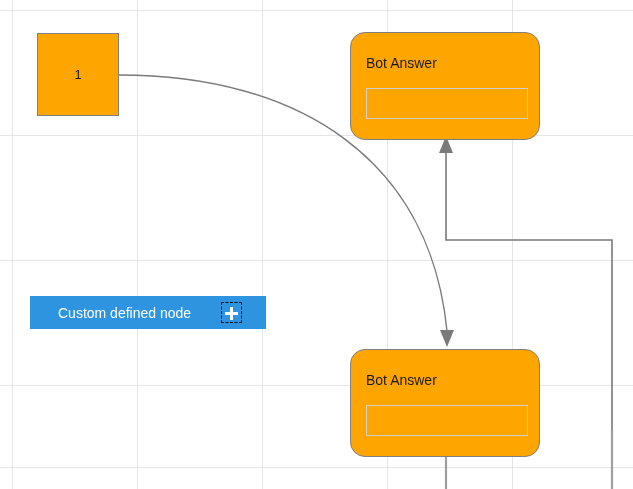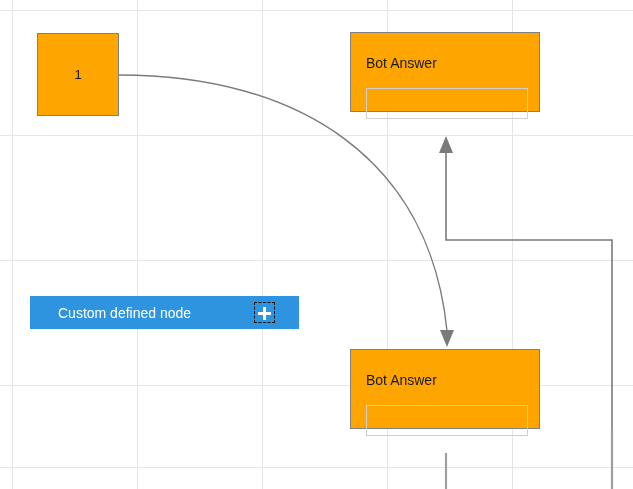--- a/index.html
+++ b/index.html
@@ -47,21 +47,22 @@
     align-items: center;
     justify-content: center;
   }
   .node-square-label {
     color: #1a1a1a;
     font-size: 13px;
     line-height: 1;
   }
   .node-bot {
     width: 190px;
-    height: 80px;
+    height: 108px;
+    border-radius: 15px;
   }
   #node-bot-top {
     left: 350px;
     top: 32px;
   }
   #node-bot-bottom {
     left: 350px;
     top: 349px;
   }
   .node-bot-title {
@@ -81,21 +82,21 @@
     height: 31px;
     border: 1px solid #d0d0d0;
     box-sizing: border-box;
     background: transparent;
   }
   
   #custom-node-bar {
     position: absolute;
     left: 30px;
     top: 296px;
-    width: 269px;
+    width: 236px;
     height: 33px;
     background: #2E94E0;
     display: flex;
     align-items: center;
   }
   #custom-node-label {
     color: #ffffff;
     font-size: 14px;
     margin-left: 28px;
     line-height: 1;

